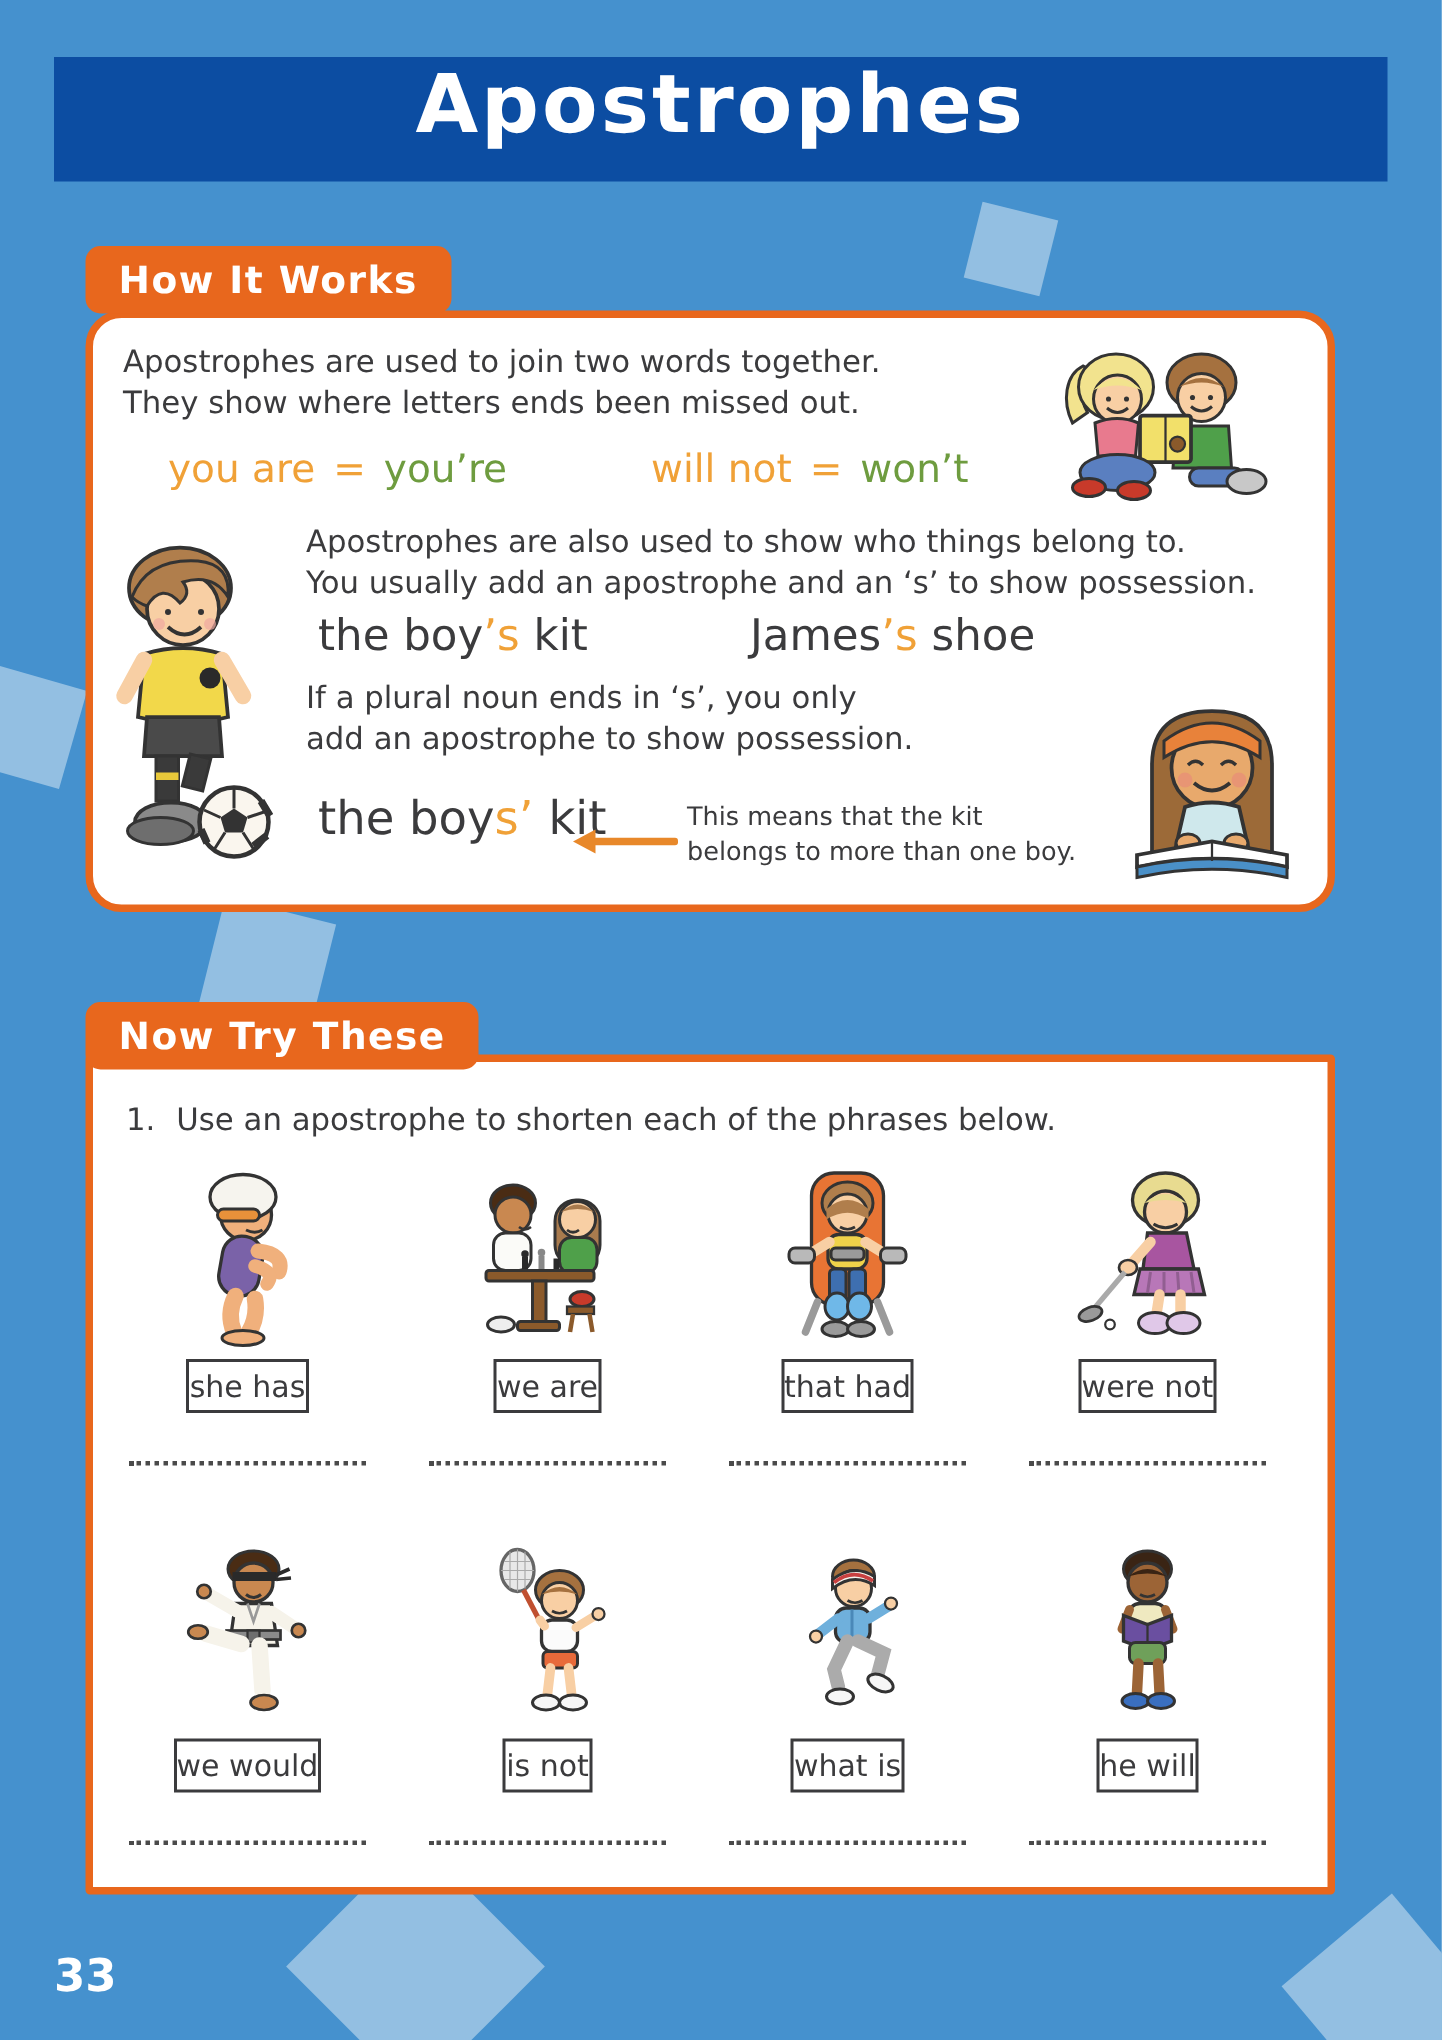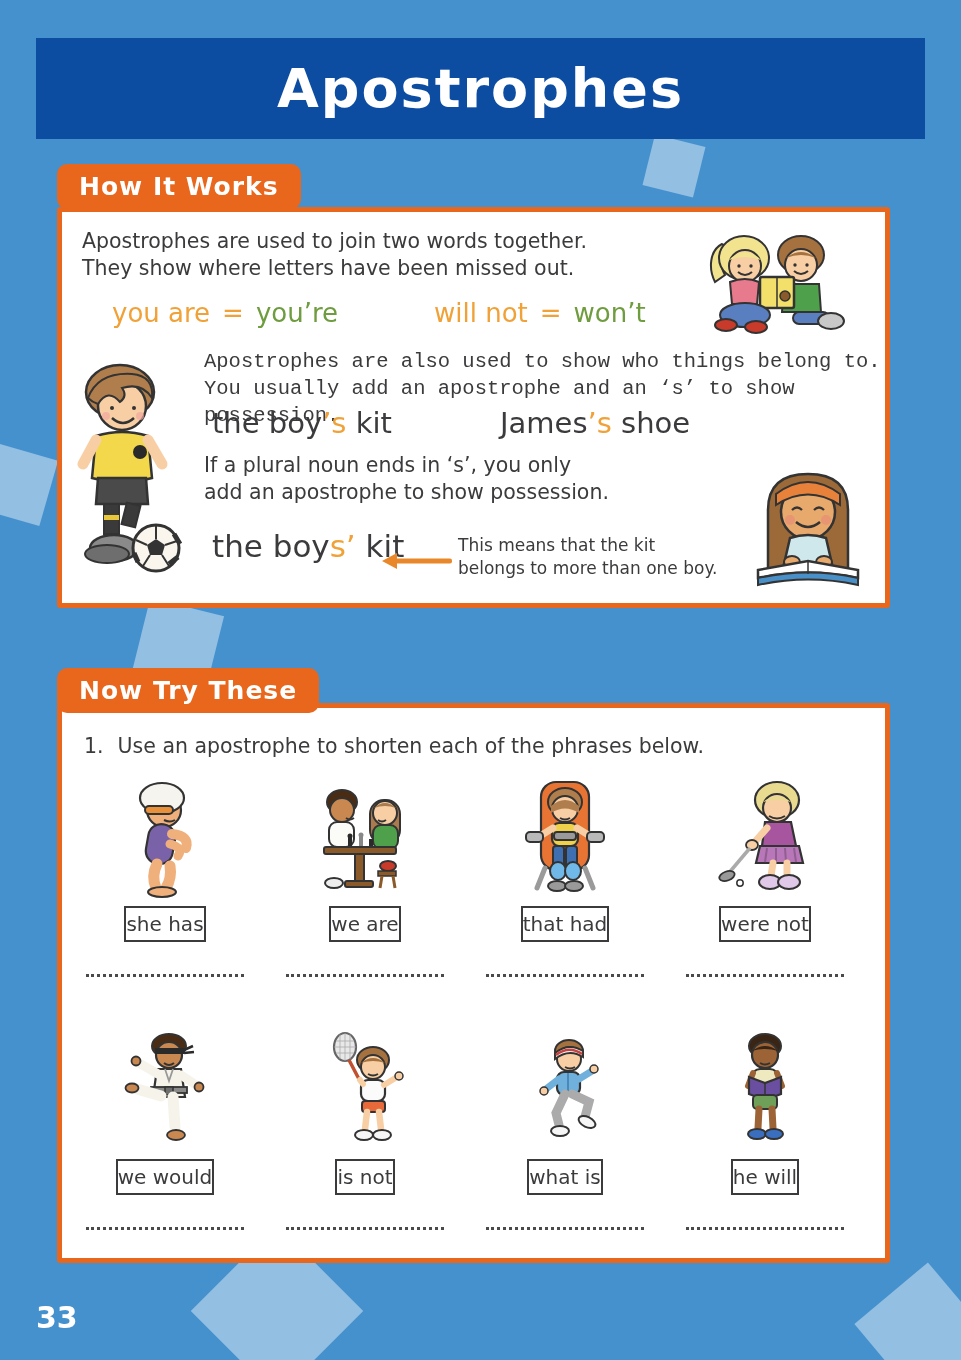--- a/index.html
+++ b/index.html
@@ -6,44 +6,44 @@
   .page{position:relative;width:961px;height:1360px;background:#4591CE;overflow:hidden;
         font-family:"DejaVu Sans",sans-serif;color:#3B3B3D;}
   
   .sq{position:absolute;background:rgba(255,255,255,0.42);}
   .sq1{left:648px;top:140px;width:52px;height:52px;transform:rotate(14deg);}
   .sq2{left:-18px;top:450px;width:68px;height:68px;transform:rotate(16deg);}
   .sq3{left:140px;top:606px;width:76px;height:76px;transform:rotate(14deg);}
   .sq4{left:216px;top:1250px;width:122px;height:122px;transform:rotate(45deg);}
   .sq5{left:874px;top:1282px;width:96px;height:96px;transform:rotate(50deg);}
   
-  .title-banner{position:absolute;left:36px;top:38px;width:889px;height:101px;background:#0C4DA2;
-        display:flex;align-items:center;justify-content:center;}
+  .title-banner{position:absolute;left:36px;top:38px;width:889px;height:83px;background:#0C4DA2;
+        display:flex;justify-content:center;}
   .title-banner h1{margin:0;color:#fff;font-size:54px;font-weight:700;letter-spacing:2px;}
   
   .badge{position:absolute;z-index:3;background:#E8671D;color:#fff;font-weight:700;
         font-size:25px;letter-spacing:1px;padding:8px 22px;border-radius:10px;}
   .badge-hiw{left:57px;top:164px;}
   .badge-ntt{left:57px;top:668px;}
   
   .panel{position:absolute;background:#fff;border:5px solid #E8671D;border-radius:3px;
         box-sizing:border-box;z-index:2;}
-  .panel-hiw{left:57px;top:207px;width:833px;height:401px;}
+  .panel-hiw{left:57px;top:207px;width:833px;height:401px;border-radius:24px;}
   .panel-ntt{left:57px;top:703px;width:833px;height:560px;}
   .panel *{position:absolute;}
   
   .intro{left:20px;top:16px;font-size:20.5px;line-height:27px;}
   .kids-svg{left:636px;top:10px;}
   .contr{top:86px;font-size:26px;white-space:nowrap;}
   .contr-1{left:50px;}
   .contr-2{left:372px;}
   .otext{color:#F0A137;position:static;}
   .gtext{color:#6E9C3F;position:static;}
   .eq{margin:0 12px;position:static;}
-  .poss-intro{left:142px;top:136px;font-size:20.5px;line-height:27px;font-family:Liberation Mono, monospace;}
+  .poss-intro{left:142px;top:136px;font-size:20.5px;line-height:27px;}
   .poss-ex{top:194px;font-size:29px;white-space:nowrap;}
   .poss-1{left:150px;}
   .poss-2{left:438px;}
   .mark{color:#F0A137;position:static;}
   .pt{position:static;}
   .football-svg{left:0px;top:146px;}
   .plural-intro{left:142px;top:240px;font-size:20.5px;line-height:27px;}
   .plural-ex{left:150px;top:316px;font-size:31px;white-space:nowrap;}
   .arrow-svg{left:320px;top:340px;}
   .note{left:396px;top:322px;font-size:17px;line-height:23px;}
@@ -76,21 +76,21 @@
 
   <header class="title-banner">
     <h1>Apostrophes</h1>
   </header>
 
   <div class="badge badge-hiw">How It Works</div>
 
   <div class="panel panel-hiw">
 
     <p class="intro"><span class="pt">Apostrophes are used to join two words together.</span><br>
-      <span class="pt">They show where letters have been missed out.</span></p>
+      <span class="pt">They show where letters ends been missed out.</span></p>
 
     <svg class="kids-svg" width="150" height="120" viewBox="0 0 150 120">
       <path d="M24 22 C12 28 10 46 17 60 L27 53 C21 43 23 31 30 25 Z" fill="#F2E38E" stroke="#333" stroke-width="2"></path>
       <ellipse cx="46" cy="36" rx="25" ry="22" fill="#F2E38E" stroke="#333" stroke-width="2"></ellipse>
       <circle cx="47" cy="44" r="16" fill="#F8CFA4" stroke="#333" stroke-width="2"></circle>
       <path d="M31 38 Q47 22 63 38 Q47 32 31 38 Z" fill="#F2E38E"></path>
       <circle cx="41" cy="44" r="1.7" fill="#333"></circle>
         <circle cx="53" cy="44" r="1.7" fill="#333"></circle>
       <path d="M40 50 Q47 56 54 50" stroke="#333" stroke-width="2" fill="none"></path>
       <ellipse cx="103" cy="33" rx="23" ry="19" fill="#A5713F" stroke="#333" stroke-width="2"></ellipse>

